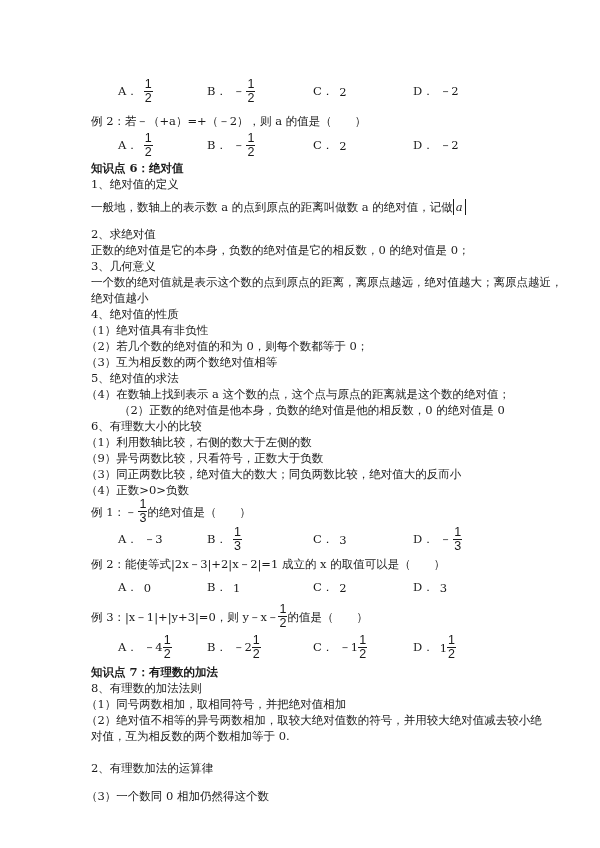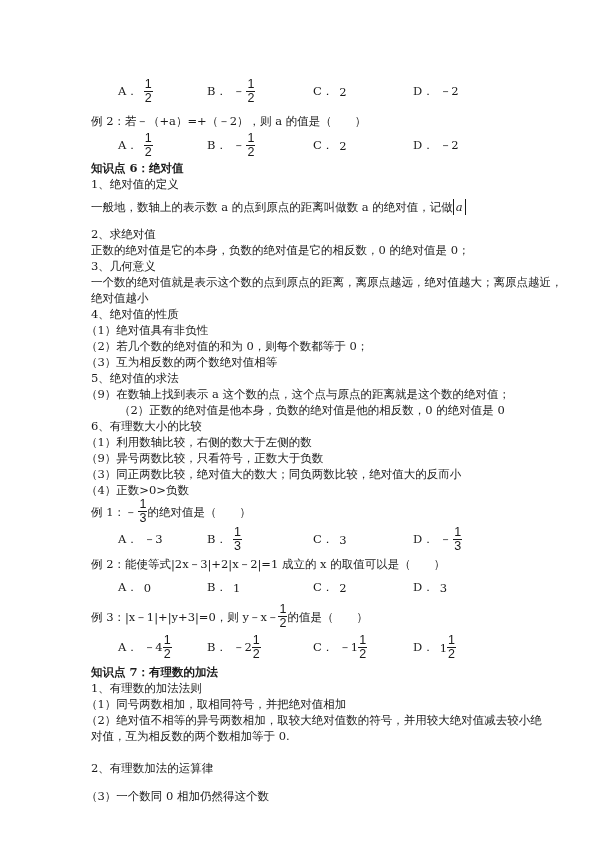--- a/index.html
+++ b/index.html
@@ -86,21 +86,21 @@
   <div class="ln" style="top:226px;">2、求绝对值</div>
   <div class="ln" style="top:242px;">正数的绝对值是它的本身，负数的绝对值是它的相反数，0 的绝对值是 0；</div>
   <div class="ln" style="top:258px;">3、几何意义</div>
   <div class="ln" style="top:274px;">一个数的绝对值就是表示这个数的点到原点的距离，离原点越远，绝对值越大；离原点越近，</div>
   <div class="ln" style="top:290px;">绝对值越小</div>
   <div class="ln" style="top:306px;">4、绝对值的性质</div>
   <div class="ln" style="top:322px;left:86px;">（1）绝对值具有非负性</div>
   <div class="ln" style="top:338px;left:86px;">（2）若几个数的绝对值的和为 0，则每个数都等于 0；</div>
   <div class="ln" style="top:354px;left:86px;">（3）互为相反数的两个数绝对值相等</div>
   <div class="ln" style="top:370px;">5、绝对值的求法</div>
-  <div class="ln" style="top:386px;left:86px;">（9）在数轴上找到表示 a 这个数的点，这个点与原点的距离就是这个数的绝对值；</div>
+  <div class="ln" style="top:386px;left:86px;">（4）在数轴上找到表示 a 这个数的点，这个点与原点的距离就是这个数的绝对值；</div>
   <div class="ln" style="top:402px;left:86px;margin-left:33px;">（2）正数的绝对值是他本身，负数的绝对值是他的相反数，0 的绝对值是 0</div>
   <div class="ln" style="top:418px;">6、有理数大小的比较</div>
   <div class="ln" style="top:434px;left:86px;">（1）利用数轴比较，右侧的数大于左侧的数</div>
   <div class="ln" style="top:450px;left:86px;">（9）异号两数比较，只看符号，正数大于负数</div>
   <div class="ln" style="top:466px;left:86px;">（3）同正两数比较，绝对值大的数大；同负两数比较，绝对值大的反而小</div>
   <div class="ln" style="top:482px;left:86px;">（4）正数&gt;0&gt;负数</div>
 
   <div class="ln" style="top:498px;display:flex;align-items:center;">
     <span>例 1：</span>
     <span class="neg">－</span>
@@ -201,20 +201,20 @@
           <span>1</span>
           <span class="frac">
             <span class="num">1</span>
             <span class="den">2</span>
           </span>
         </span>
     </div>
   </div>
 
   <div class="ln bold" style="top:664px;">知识点 7：有理数的加法</div>
-  <div class="ln" style="top:680px;">1、有理数的加法法则</div>
+  <div class="ln" style="top:680px;">8、有理数的加法法则</div>
   <div class="ln" style="top:696px;left:86px;">（1）同号两数相加，取相同符号，并把绝对值相加</div>
   <div class="ln" style="top:712px;left:86px;">（2）绝对值不相等的异号两数相加，取较大绝对值数的符号，并用较大绝对值减去较小绝</div>
   <div class="ln" style="top:728px;">对值，互为相反数的两个数相加等于 0.</div>
   <div class="ln" style="top:788px;left:86px;">（3）一个数同 0 相加仍然得这个数</div>
   <div class="ln" style="top:760px;">2、有理数加法的运算律</div>
 
 </div>
 
 </body></html>

